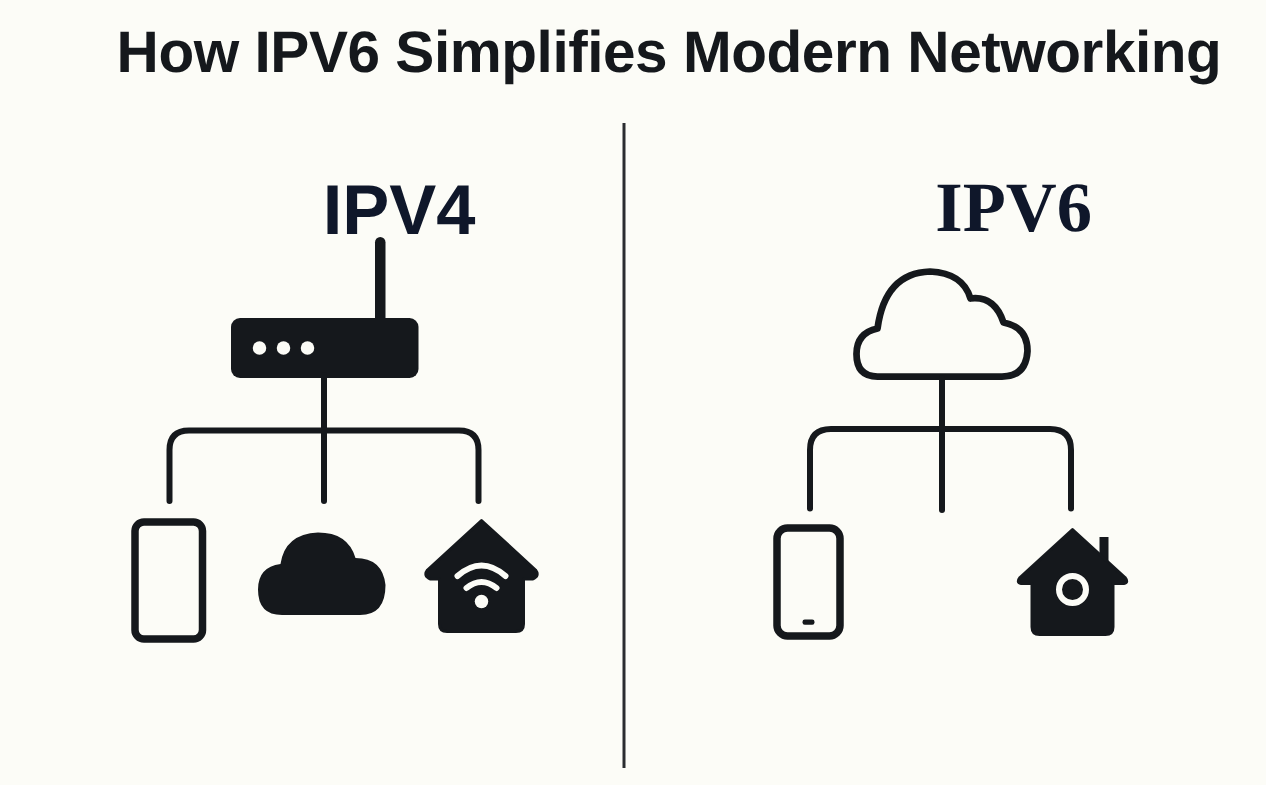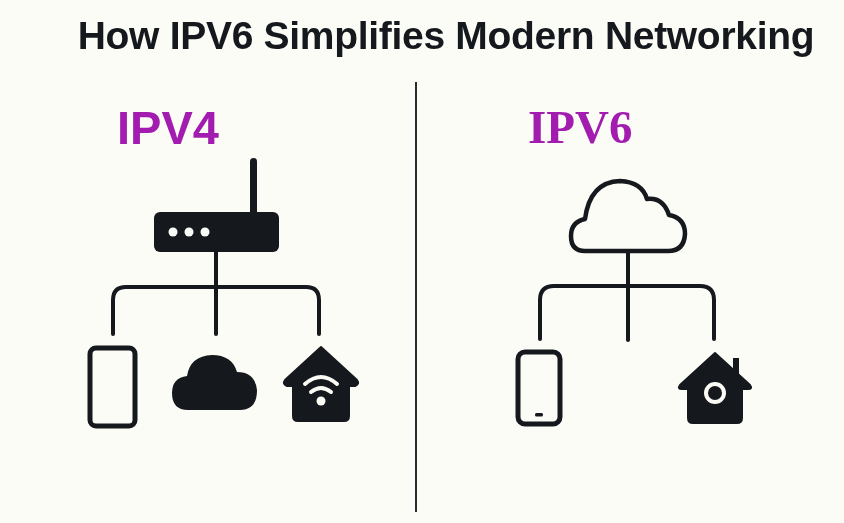--- a/index.html
+++ b/index.html
@@ -1,18 +1,18 @@
 <!DOCTYPE html>
 <html><head>
 <meta charset="utf-8">
 <style>
   html, body { margin:0; padding:0; }
   body { width:844px; height:523px; background:#fcfcf7; overflow:hidden; position:relative; font-family:"Liberation Sans", sans-serif; color:#15181c; }
   .title { position:absolute; left:0; width:844px; top:14px; text-align:center; font-size:39px; font-weight:bold; letter-spacing:-0.3px; color:#15181c;padding-left:24px; }
-  .heading { position:absolute; top:100px; font-size:47px; font-weight:bold; text-align:left; width:200px; color:#a21caf; }
+  .heading { position:absolute; top:112px; font-size:47px; font-weight:bold; text-align:right; width:200px; color:#0f172a; }
   .divider { position:absolute; left:415px; top:82px; width:2px; height:430px; background:#2a2c30; }
   svg { position:absolute; left:0; top:0; }
 </style>
 </head>
 <body>
 
 <div class="title">How IPV6 Simplifies Modern Networking</div>
 
 <div class="heading" style="left:117px;">IPV4</div>
 <div class="heading" style="left:528px;font-family:Liberation Serif, serif;">IPV6</div>

